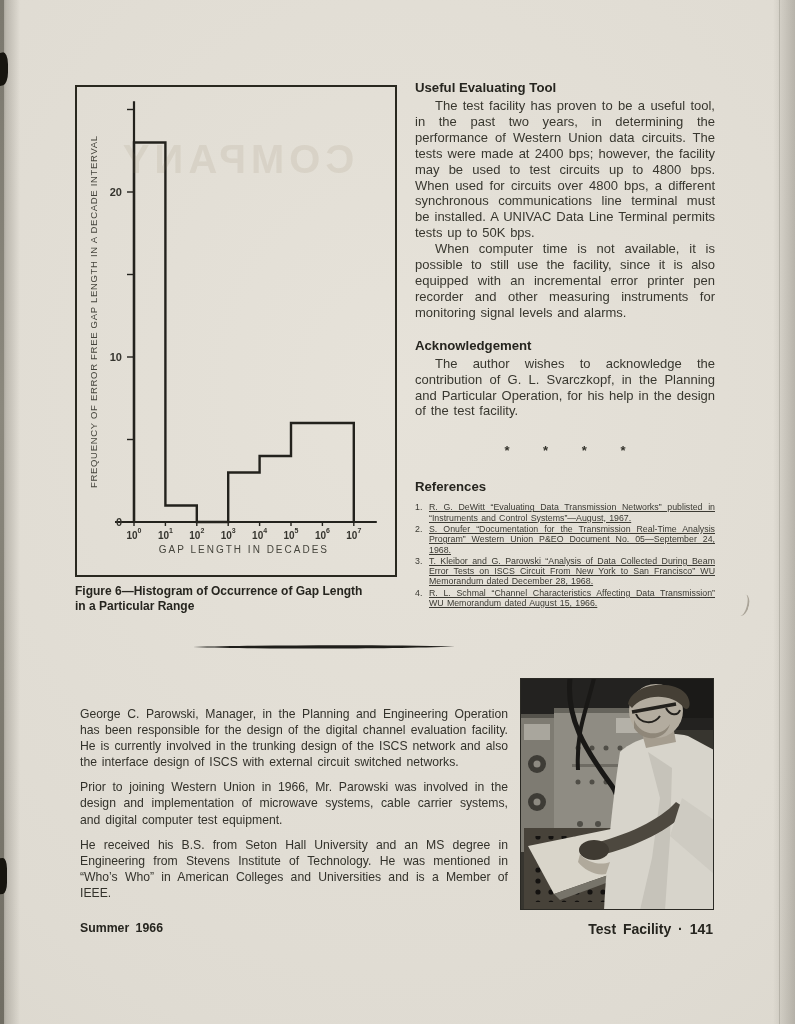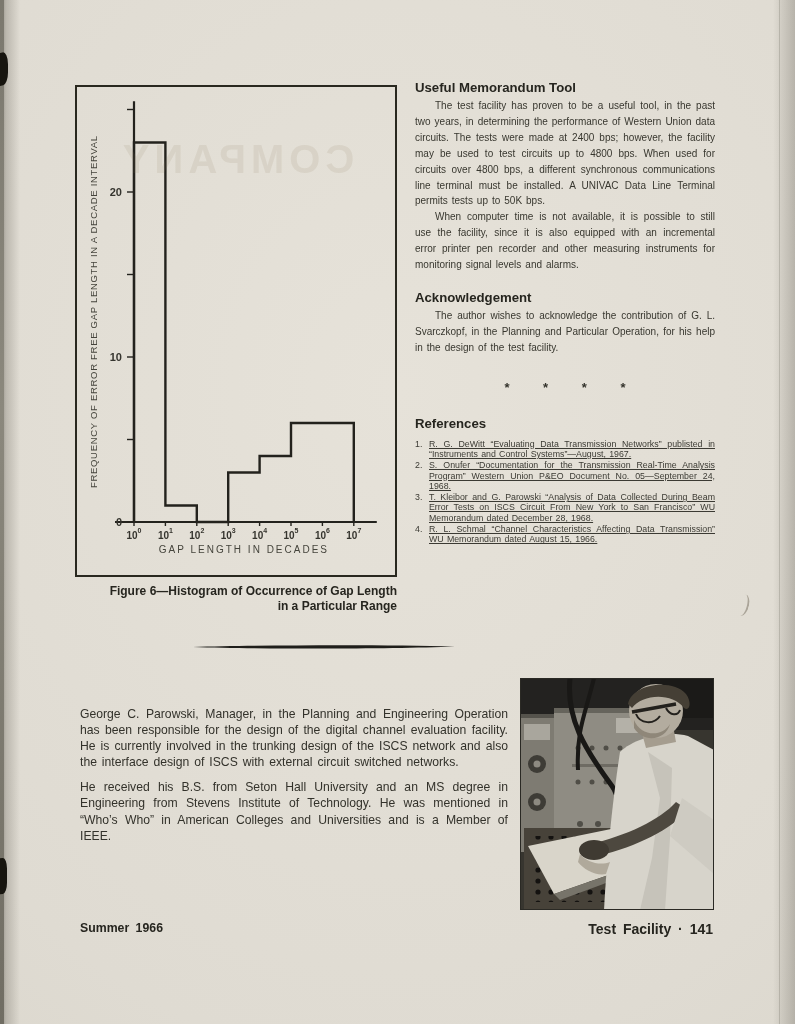--- a/index.html
+++ b/index.html
@@ -16,36 +16,36 @@
       background:linear-gradient(270deg, rgba(88,84,75,0.30), rgba(88,84,75,0));}
   .crease{position:absolute;right:15px;top:0;width:1px;height:100%;background:rgba(84,80,70,0.22);}
   .speck{position:absolute;left:737px;top:594px;width:10px;height:22px;border-right:2px solid rgba(104,96,80,0.45);border-radius:50%;transform:rotate(14deg);}
 
   
   .figure{position:absolute;left:75px;top:85px;width:322px;}
   .chart-box{position:relative;width:318px;height:488px;border:2px solid #29281f;}
   .ghost{position:absolute;left:28px;top:50px;width:262px;text-align:center;
       font-weight:bold;font-size:40px;letter-spacing:5px;color:rgba(138,123,94,0.12);
       transform:scaleX(-1);pointer-events:none;}
-  .figcap{margin-top:7px;text-align:right;font-weight:bold;font-size:12px;line-height:14.5px;color:#26251f;}
+  .figcap{margin-top:7px;text-align:left;font-weight:bold;font-size:12px;line-height:14.5px;color:#26251f;}
 
   
   .ax{stroke:#23221d;stroke-width:2.2;fill:none;}
   .tk{stroke:#23221d;stroke-width:1.4;}
   .hist{stroke:#23221d;stroke-width:2.4;fill:none;stroke-linejoin:miter;}
   .ylab{font-family:"Liberation Sans",sans-serif;font-weight:bold;font-size:11px;fill:#35342e;text-anchor:end;}
   .xlab{font-family:"Liberation Sans",sans-serif;font-weight:bold;font-size:10px;fill:#35342e;text-anchor:middle;}
   .sup{font-size:7px;}
   .xtitle{font-family:"Liberation Sans",sans-serif;font-size:10px;letter-spacing:2px;fill:#45443c;text-anchor:middle;}
   .ytitle{font-family:"Liberation Sans",sans-serif;font-size:9.5px;letter-spacing:0.7px;fill:#45443c;text-anchor:middle;}
 
   
   .col-right{position:absolute;left:415px;top:80px;width:300px;color:#38372f;}
   .col-right h2{font-size:13.2px;margin:0 0 3px 0;color:#26251f;}
-  .col-right p{margin:0;font-size:10px;line-height:15.9px;text-align:justify;text-indent:20px;word-spacing:1.2px;}
+  .col-right p{margin:0;font-size:13px;line-height:15.9px;text-align:justify;text-indent:20px;word-spacing:1.2px;}
   .h-ack{margin-top:17px !important;}
   .stars{text-align:center;font-weight:bold;font-size:13px;word-spacing:30px;margin-top:24px;color:#33322b;}
   .refs-h{font-size:15.2px;margin-top:21px !important;margin-bottom:8px !important;}
   .ref{display:flex;font-size:8.8px;line-height:10.3px;color:#3b3a33;margin-bottom:1px;}
   .ref-num{flex:0 0 14px;}
   .ref-text{flex:1;text-align:justify;word-spacing:0.8px;text-decoration:underline;}
 
   
   .divider{position:absolute;left:193px;top:636px;width:262px;height:6px;}
 
@@ -109,21 +109,21 @@
           <text x="20" y="224.625" class="ytitle" transform="rotate(-90 20 224.625)">FREQUENCY OF ERROR FREE GAP LENGTH IN A DECADE INTERVAL</text>
         </svg>
     </div>
     <figcaption class="figcap">
       <div>Figure 6—Histogram of Occurrence of Gap Length</div>
       <div>in a Particular Range</div>
     </figcaption>
   </figure>
 
   <section class="col-right">
-    <h2>Useful Memorandum Tool</h2>
+    <h2>Useful Evaluating Tool</h2>
     <p>The test facility has proven to be a useful tool, in the past two years, in determining the performance of Western Union data circuits. The tests were made at 2400 bps; however, the facility may be used to test circuits up to 4800 bps. When used for circuits over 4800 bps, a different synchronous communications line terminal must be installed. A UNIVAC Data Line Terminal permits tests up to 50K bps.</p>
     <p>When computer time is not available, it is possible to still use the facility, since it is also equipped with an incremental error printer pen recorder and other measuring instruments for monitoring signal levels and alarms.</p>
     <h2 class="h-ack">Acknowledgement</h2>
     <p>The author wishes to acknowledge the contribution of G. L. Svarczkopf, in the Planning and Particular Operation, for his help in the design of the test facility.</p>
     <div class="stars">* * * *</div>
     <h2 class="refs-h">References</h2>
     <div>
       <div class="ref">
         <span class="ref-num">1.</span>
         <span class="ref-text">R. G. DeWitt “Evaluating Data Transmission Networks” publisted in “Instruments and Control Systems”—August, 1967.</span>
@@ -144,20 +144,21 @@
   </section>
 
   <div class="divider">
     <svg viewBox="0 0 262 6" width="262" height="6">
       <path d="M0,3 C70,1.1 195,0.7 262,2.6 C195,5.2 70,5.2 0,3 Z" fill="#1f1e1a"></path>
     </svg>
   </div>
 
   <section class="bio">
     <p>George C. Parowski, Manager, in the Planning and Engineering Operation has been responsible for the design of the digital channel evaluation facility. He is currently involved in the trunking design of the ISCS network and also the interface design of ISCS with external circuit switched networks.</p>
+    <p>Prior to joining Western Union in 1966, Mr. Parowski was involved in the design and implementation of microwave systems, cable carrier systems, and digital computer test equipment.</p>
     <p>He received his B.S. from Seton Hall University and an MS degree in Engineering from Stevens Institute of Technology. He was mentioned in “Who’s Who” in American Colleges and Universities and is a Member of IEEE.</p>
   </section>
 
   <div class="photo">
     <svg viewBox="0 0 194 232" width="194" height="232" role="img">
       <defs>
         <pattern id="jk" width="13" height="11" patternUnits="userSpaceOnUse">
           <circle cx="5" cy="5" r="2.6" fill="#141210"></circle>
         </pattern>
       </defs>

